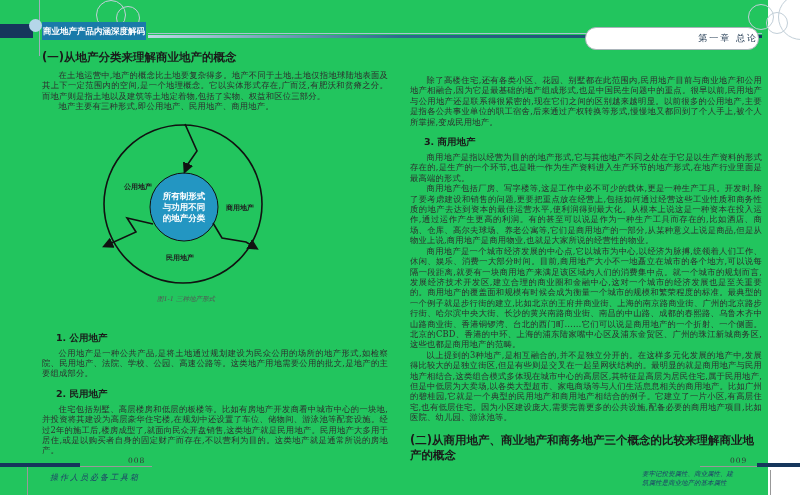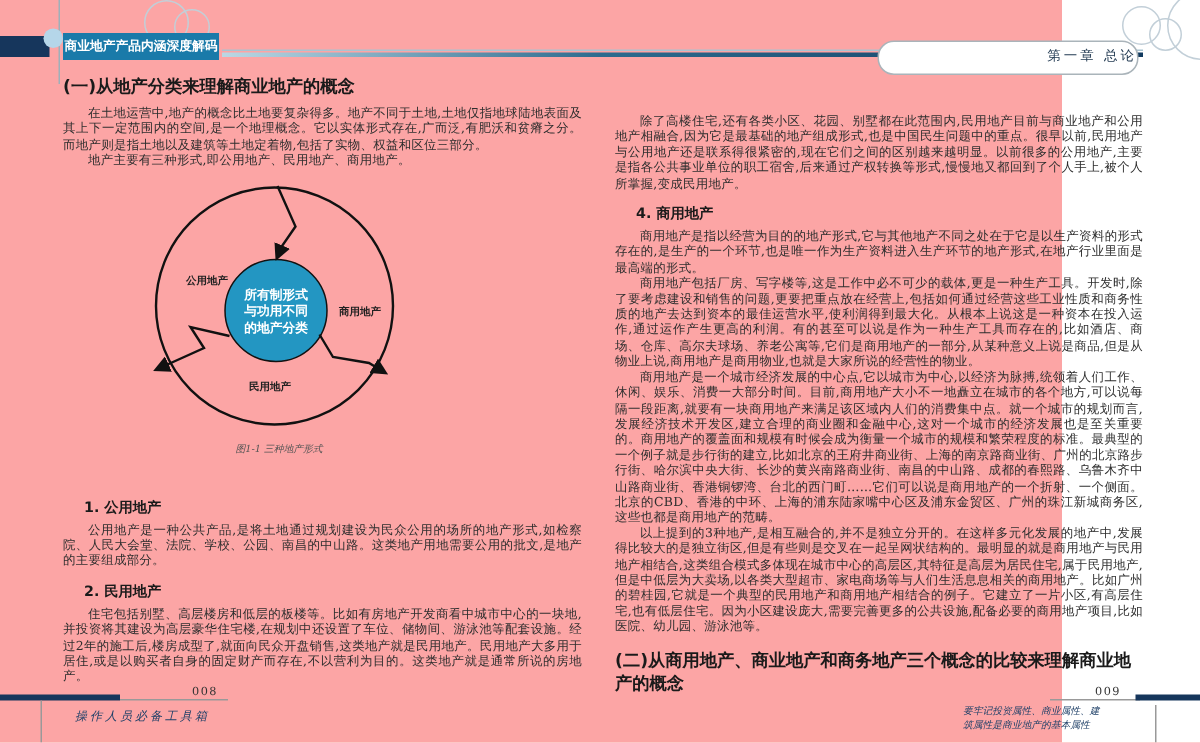--- a/index.html
+++ b/index.html
@@ -1,21 +1,21 @@
 <!DOCTYPE html>
 <html><head>
 <meta charset="utf-8">
 <style>
   html,body{margin:0;padding:0;}
   body{
     width:800px;height:495px;background:#ffffff;
     font-family:"DejaVu Serif","Liberation Serif",serif;
     color:#2e2e2e;overflow:hidden;
   }
-  .spread{position:relative;width:708px;height:495px;background:#fca5a5;}
+  .spread{position:relative;width:768px;height:495px;background:#22c55e;}
   .page{position:absolute;top:0;width:400px;height:495px;}
   .page.left{left:0;}
   .page.right{left:400px;}
 
   
   .hdr-bar-dark{position:absolute;left:0;top:24px;width:33px;height:14px;background:#16365c;}
   .hdr-title-box{
     position:absolute;left:42px;top:22px;width:104px;height:18px;
     background:#1a7aa9;color:#fff;text-align:center;line-height:18px;
     font-family:"DejaVu Sans","Liberation Sans",sans-serif;font-weight:bold;font-size:8.5px;
@@ -104,21 +104,21 @@
 
           <text x="96" y="75" text-anchor="middle" font-size="7" font-weight="bold" fill="#222" font-family="DejaVu Sans, Liberation Sans, sans-serif">公用地产</text>
           <text x="198" y="96" text-anchor="middle" font-size="7" font-weight="bold" fill="#222" font-family="DejaVu Sans, Liberation Sans, sans-serif">商用地产</text>
           <text x="138" y="146" text-anchor="middle" font-size="7" font-weight="bold" fill="#222" font-family="DejaVu Sans, Liberation Sans, sans-serif">民用地产</text>
 
           <text x="144" y="187" text-anchor="middle" font-size="6.5" font-style="italic" fill="#555" font-family="DejaVu Serif, Liberation Serif, serif">图1-1  三种地产形式</text>
         </svg>
       </div>
 
       <h3 class="sub first">1.  公用地产</h3>
-      <p class="body">公用地产是一种公共产品,是将土地通过规划建设为民众公用的场所的地产形式,如检察院、人民大会堂、法院、学校、公园、南昌的中山路。这类地产用地需要公用的批文,是地产的主要组成部分。</p>
+      <p class="body">公用地产是一种公共产品,是将土地通过规划建设为民众公用的场所的地产形式,如检察院、民用地产、法院、学校、公园、高速公路等。这类地产用地需要公用的批文,是地产的主要组成部分。</p>
 
       <h3 class="sub">2.  民用地产</h3>
       <p class="body">住宅包括别墅、高层楼房和低层的板楼等。比如有房地产开发商看中城市中心的一块地,并投资将其建设为高层豪华住宅楼,在规划中还设置了车位、储物间、游泳池等配套设施。经过2年的施工后,楼房成型了,就面向民众开盘销售,这类地产就是民用地产。民用地产大多用于居住,或是以购买者自身的固定财产而存在,不以营利为目的。这类地产就是通常所说的房地产。</p>
     </main>
 
     <div class="ftr-bar-navy" style="left:0;top:463px;width:80px;"></div>
     <div class="ftr-pageno" style="left:100px;top:456px;margin-left:28px;">008</div>
     <div class="ftr-thin" style="left:80px;top:466px;width:72px;"></div>
     <div class="ftr-vline" style="left:27px;top:467px;height:28px;"></div>
     <div class="ftr-series" style="left:50px;top:472px;">操作人员必备工具箱</div>
@@ -129,21 +129,21 @@
     <div class="rule-thin rule-thin-r"></div>
     <div class="rule-grad-r"></div>
     <div class="hdr-pill">第一章  总论</div>
     <div class="deco-circle" style="left:348px;top:4px;width:24px;height:24px;"></div>
     <div class="deco-circle" style="left:366px;top:12px;width:20px;height:20px;"></div>
     <div class="deco-circle" style="left:378px;top:-6px;width:44px;height:44px;"></div>
 
     <main class="content-r">
       <p class="body">除了高楼住宅,还有各类小区、花园、别墅都在此范围内,民用地产目前与商业地产和公用地产相融合,因为它是最基础的地产组成形式,也是中国民生问题中的重点。很早以前,民用地产与公用地产还是联系得很紧密的,现在它们之间的区别越来越明显。以前很多的公用地产,主要是指各公共事业单位的职工宿舍,后来通过产权转换等形式,慢慢地又都回到了个人手上,被个人所掌握,变成民用地产。</p>
 
-      <h3 class="sub">4.  商用地产</h3>
+      <h3 class="sub">3.  商用地产</h3>
       <p class="body">商用地产是指以经营为目的的地产形式,它与其他地产不同之处在于它是以生产资料的形式存在的,是生产的一个环节,也是唯一作为生产资料进入生产环节的地产形式,在地产行业里面是最高端的形式。</p>
       <p class="body">商用地产包括厂房、写字楼等,这是工作中必不可少的载体,更是一种生产工具。开发时,除了要考虑建设和销售的问题,更要把重点放在经营上,包括如何通过经营这些工业性质和商务性质的地产去达到资本的最佳运营水平,使利润得到最大化。从根本上说这是一种资本在投入运作,通过运作产生更高的利润。有的甚至可以说是作为一种生产工具而存在的,比如酒店、商场、仓库、高尔夫球场、养老公寓等,它们是商用地产的一部分,从某种意义上说是商品,但是从物业上说,商用地产是商用物业,也就是大家所说的经营性的物业。</p>
       <p class="body">商用地产是一个城市经济发展的中心点,它以城市为中心,以经济为脉搏,统领着人们工作、休闲、娱乐、消费一大部分时间。目前,商用地产大小不一地矗立在城市的各个地方,可以说每隔一段距离,就要有一块商用地产来满足该区域内人们的消费集中点。就一个城市的规划而言,发展经济技术开发区,建立合理的商业圈和金融中心,这对一个城市的经济发展也是至关重要的。商用地产的覆盖面和规模有时候会成为衡量一个城市的规模和繁荣程度的标准。最典型的一个例子就是步行街的建立,比如北京的王府井商业街、上海的南京路商业街、广州的北京路步行街、哈尔滨中央大街、长沙的黄兴南路商业街、南昌的中山路、成都的春熙路、乌鲁木齐中山路商业街、香港铜锣湾、台北的西门町……它们可以说是商用地产的一个折射、一个侧面。北京的CBD、香港的中环、上海的浦东陆家嘴中心区及浦东金贸区、广州的珠江新城商务区,这些也都是商用地产的范畴。</p>
       <p class="body">以上提到的3种地产,是相互融合的,并不是独立分开的。在这样多元化发展的地产中,发展得比较大的是独立街区,但是有些则是交叉在一起呈网状结构的。最明显的就是商用地产与民用地产相结合,这类组合模式多体现在城市中心的高层区,其特征是高层为居民住宅,属于民用地产,但是中低层为大卖场,以各类大型超市、家电商场等与人们生活息息相关的商用地产。比如广州的碧桂园,它就是一个典型的民用地产和商用地产相结合的例子。它建立了一片小区,有高层住宅,也有低层住宅。因为小区建设庞大,需要完善更多的公共设施,配备必要的商用地产项目,比如医院、幼儿园、游泳池等。</p>
 
       <h2 class="sec sec2">(二)从商用地产、商业地产和商务地产三个概念的比较来理解商业地产的概念</h2>
     </main>
 
     <div class="ftr-pageno" style="left:330px;top:456px;">009</div>
     <div class="ftr-thin" style="left:300px;top:466px;width:60px;"></div>

